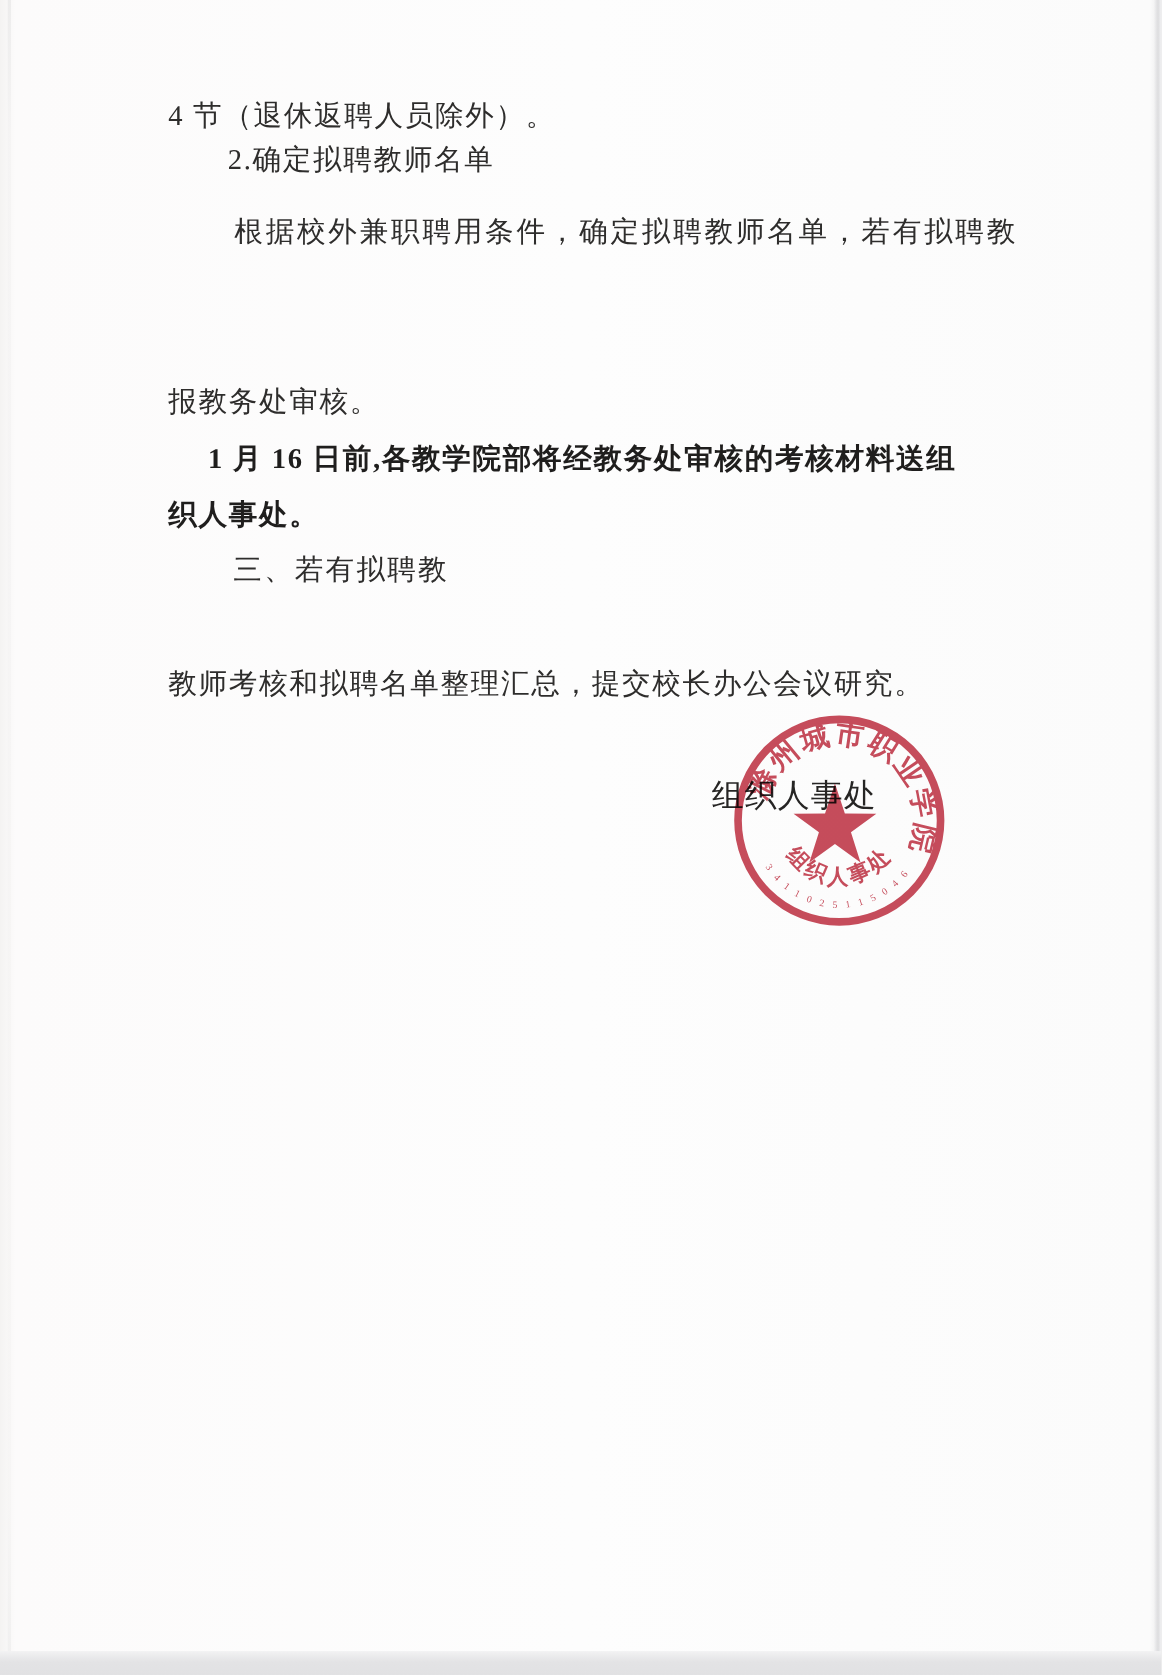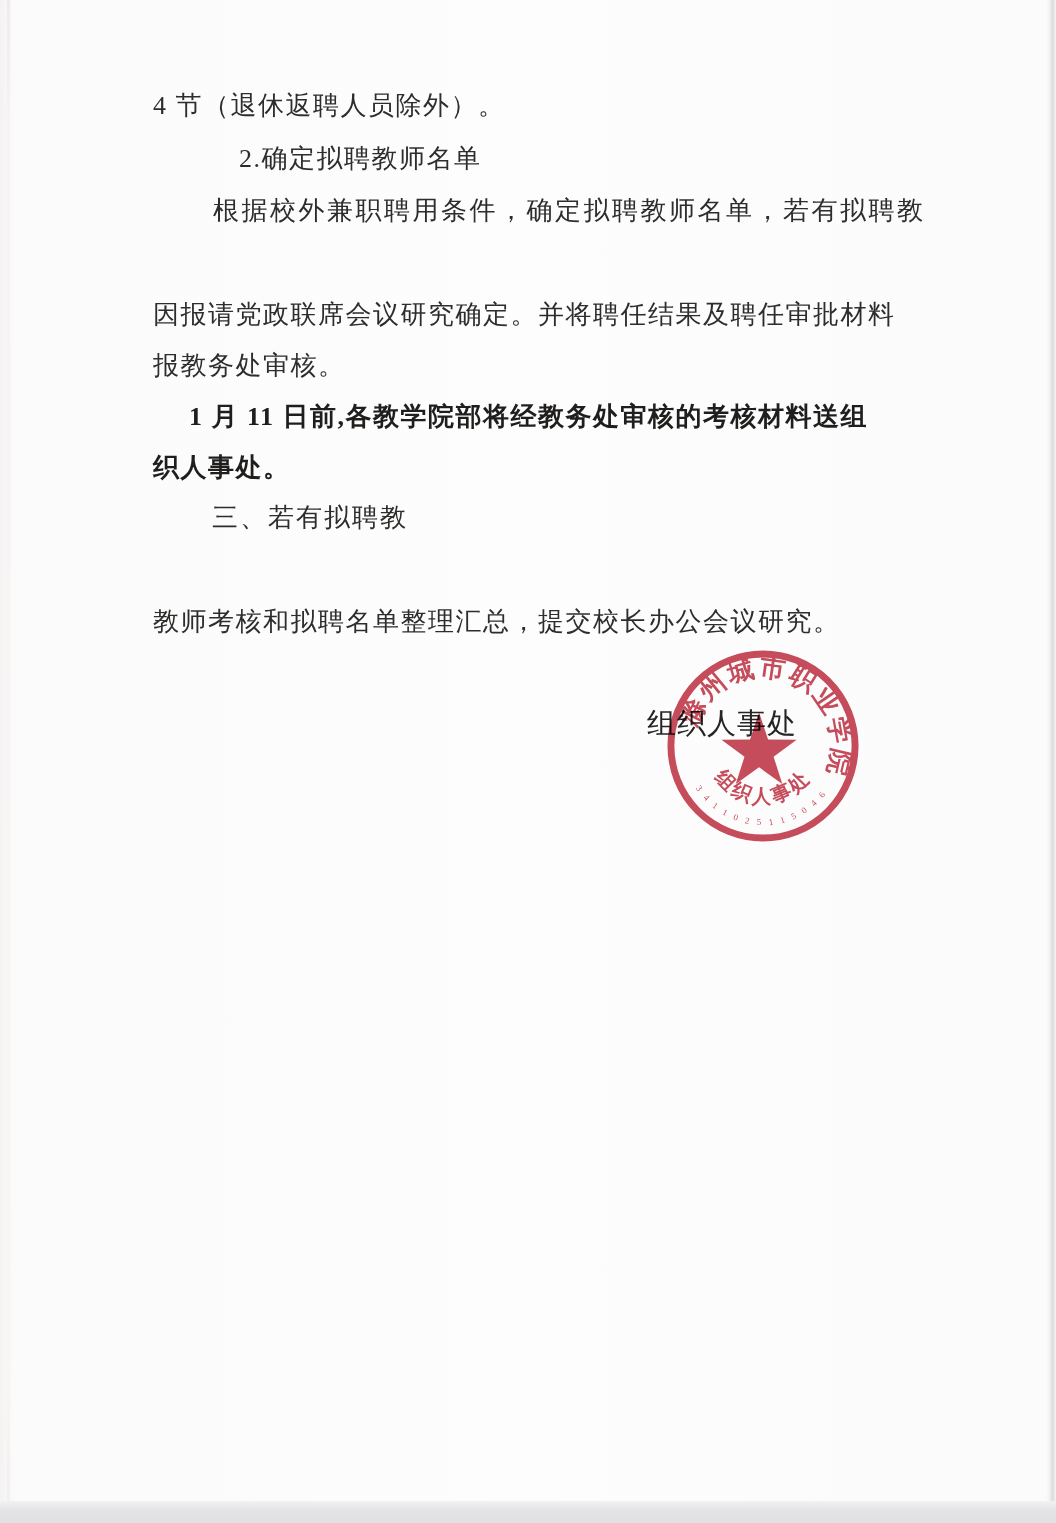--- a/index.html
+++ b/index.html
@@ -23,21 +23,21 @@
   }
   .doc-line{
     position:absolute;white-space:nowrap;
     font-size:26px;color:#2e2d2c;letter-spacing:1.5px;
   }
   .bold{font-weight:bold;color:#1f1e1d;}
   .heading{letter-spacing:2px;}
   .sig-line{position:absolute;white-space:nowrap;font-size:29px;color:#262524;letter-spacing:1px;}
   
   .l0{left:153px;top:88px;}
-  .l1{left:207px;top:141px;margin-left:32px;}
+  .l1{left:207px;top:128px;}
   .l2{left:213px;top:193px;letter-spacing:2.5px;}
   .l3{left:153px;top:245px;letter-spacing:1.5px;}
   .l4{left:153px;top:297px;letter-spacing:1.5px;}
   .l5{left:153px;top:348px;}
   .l6{left:189px;top:399px;letter-spacing:1.5px;}
   .l7{left:153px;top:450px;}
   .l8{left:212px;top:500px;}
   .l9{left:213px;top:554px;letter-spacing:2.5px;}
   .l10{left:153px;top:604px;letter-spacing:1.5px;}
   .sig{left:647px;top:704px;}
@@ -54,23 +54,22 @@
   #seal .star{fill:var(--seal-color);}
 </style>
 </head>
 <body>
 
 <div id="page">
 
   <div class="doc-line l0">4 节（退休返聘人员除外）。</div>
   <div class="doc-line l1">2.确定拟聘教师名单</div>
   <div class="doc-line l2">根据校外兼职聘用条件，确定拟聘教师名单，若有拟聘教</div>
-  <div class="doc-line l4">因报请党政联席会议研究确定。并将聘任结果及聘任审批材料</div>
   <div class="doc-line l5">报教务处审核。</div>
-  <div class="doc-line l6 bold">1 月 11 日前,各教学院部将经教务处审核的考核材料送组</div>
+  <div class="doc-line l6 bold">1 月 16 日前,各教学院部将经教务处审核的考核材料送组</div>
   <div class="doc-line l7 bold">织人事处。</div>
   <div class="doc-line l8 heading">三、若有拟聘教</div>
   <div class="doc-line l10">教师考核和拟聘名单整理汇总，提交校长办公会议研究。</div>
 
   <div class="sig-line sig">组织人事处</div>
 
   <svg id="seal" viewBox="0 0 200 200" xmlns="http://www.w3.org/2000/svg">
     <defs>
       <path id="ringPath" d="M 32.4 81.9 A 70 70 0 1 1 163.4 129.6"></path>
       <path id="innerPath" d="M 52.5 133.3 A 58 58 0 0 0 147.5 133.3"></path>

